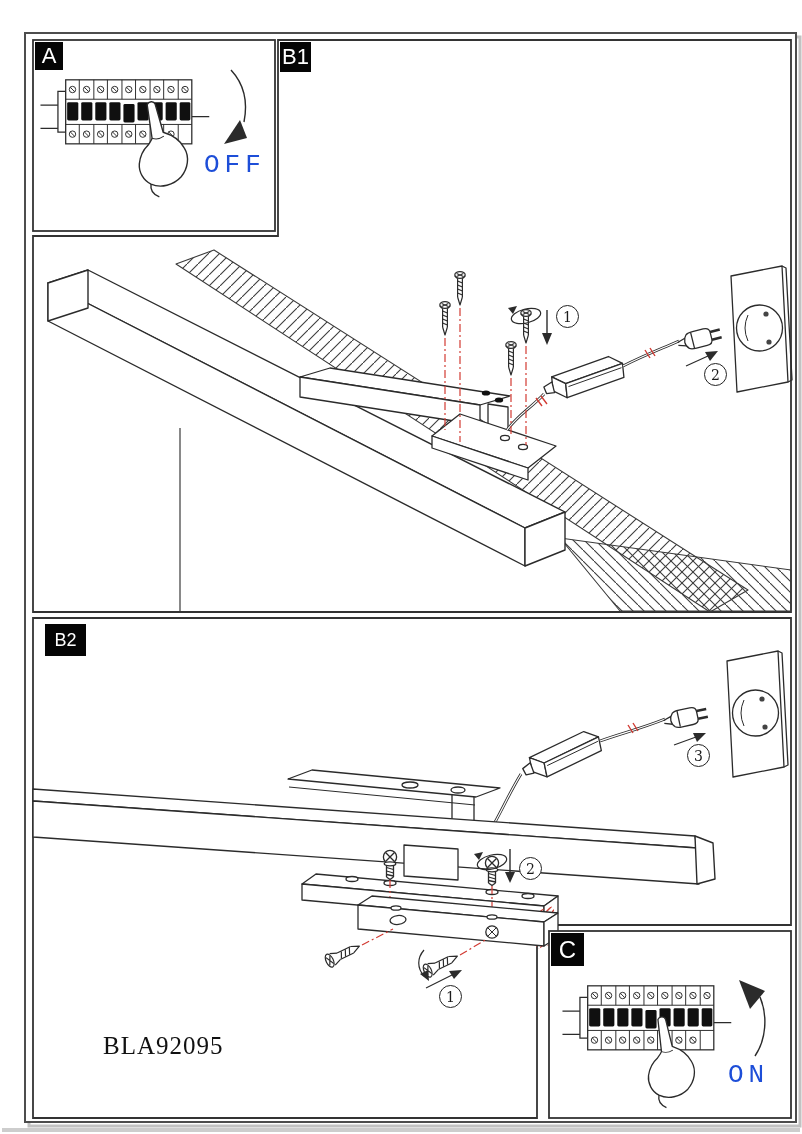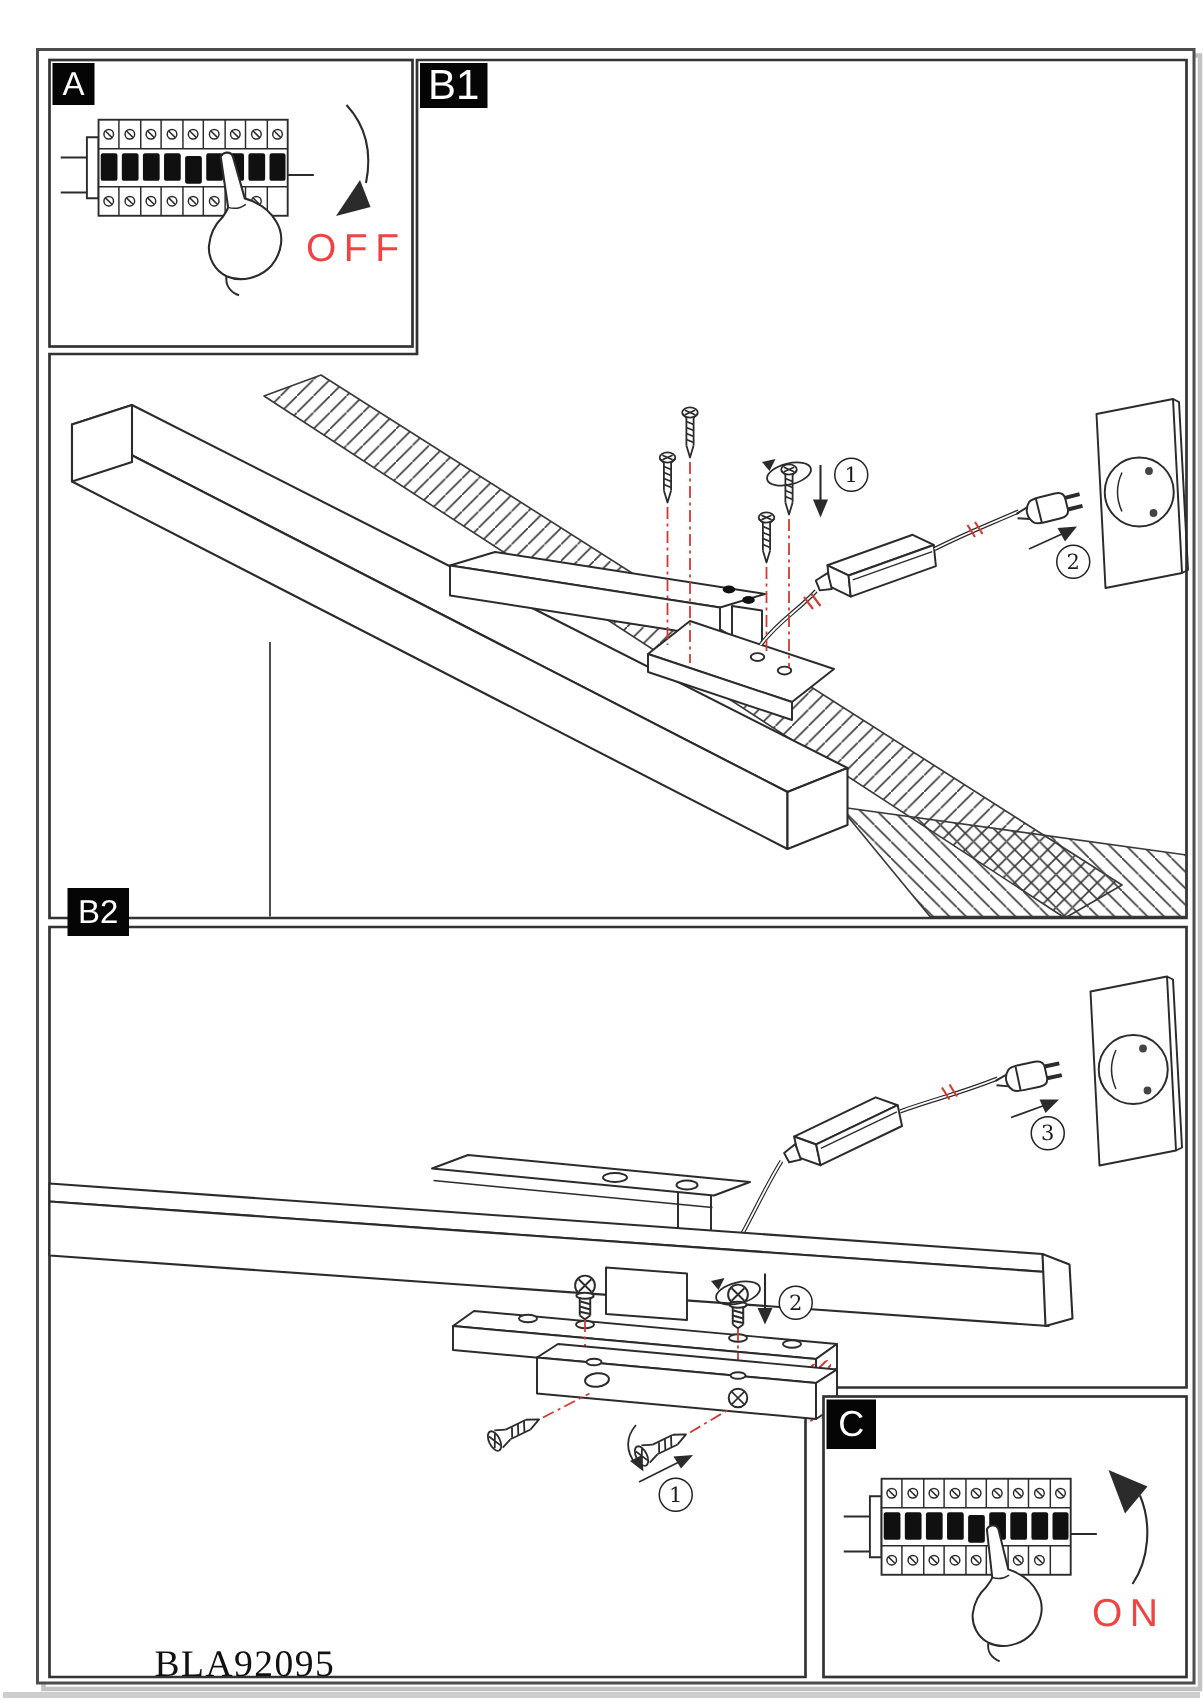--- a/index.html
+++ b/index.html
@@ -4,22 +4,22 @@
 <style>
   html,body{margin:0;padding:0;background:#ffffff;}
   .page{position:relative;width:802px;height:1134px;background:#fff;overflow:hidden;
         font-family:"Liberation Sans",sans-serif;}
   .abs{position:absolute;}
   .panel-label{background:#050505;color:#fff;display:flex;align-items:center;justify-content:center;
         font-family:"Liberation Sans",sans-serif;font-weight:400;}
   .step-badge{width:21px;height:21px;border:1.4px solid #222;border-radius:50%;
         display:flex;align-items:center;justify-content:center;
         font-family:"DejaVu Serif",serif;font-size:14px;color:#1c1c1c;background:#fff;}
-  .status-text{font-family:Liberation Sans, sans-serif;font-size:26px;letter-spacing:5px;
-        color:#ef4444;}
+  .status-text{font-family:Liberation Mono, monospace;font-size:26px;letter-spacing:5px;
+        color:#1d4ed8;}
   .product-code{font-family:"Liberation Serif",serif;font-size:25px;color:#111;letter-spacing:1px;}
   svg{display:block;}
 </style>
 </head>
 <body>
 
 <div class="page">
 
 <svg class="abs" style="left:0;top:0" width="802" height="1134" viewBox="0 0 802 1134">
   <defs>
@@ -318,32 +318,32 @@
     <use href="#hand" transform="translate(634,1020) rotate(-8) scale(0.95)"></use>
     <g>
       <path d="M755,1056 C766,1040 768,1016 760,997" fill="none" stroke="#2b2b2b" stroke-width="1.4"></path>
       <polygon points="739,980 765,991 750,1009" fill="#2b2b2b"></polygon>
     </g>
   </g>
 </svg>
 
 <div class="abs panel-label" style="left:35px;top:42px;width:28px;height:28px;font-size:22px">A</div>
 
-<div class="abs panel-label" style="left:280px;top:42px;width:45px;height:30px;font-size:28px">B1</div>
-
-<div class="abs panel-label" style="left:45px;top:592px;width:41px;height:32px;font-size:22px">B2</div>
+<div class="abs panel-label" style="left:280px;top:42px;width:31px;height:30px;font-size:22px">B1</div>
+
+<div class="abs panel-label" style="left:45px;top:624px;width:41px;height:32px;font-size:18px">B2</div>
 
 <div class="abs panel-label" style="left:551px;top:933px;width:33px;height:33px;font-size:24px">C</div>
 
 <div class="abs status-text" style="left:204px;top:150px">OFF</div>
 
 <div class="abs status-text" style="left:728px;top:1060px">ON</div>
 
 <div class="abs step-badge" style="left:556px;top:305px">1</div>
 <div class="abs step-badge" style="left:704px;top:363px">2</div>
 
 <div class="abs step-badge" style="left:439px;top:985px">1</div>
 <div class="abs step-badge" style="left:519px;top:857px">2</div>
 <div class="abs step-badge" style="left:687px;top:744px">3</div>
 
-<div class="abs product-code" style="left:103px;top:1096px">BLA92095</div>
+<div class="abs product-code" style="left:103px;top:1032px">BLA92095</div>
 
 </div>
 
 </body></html>

